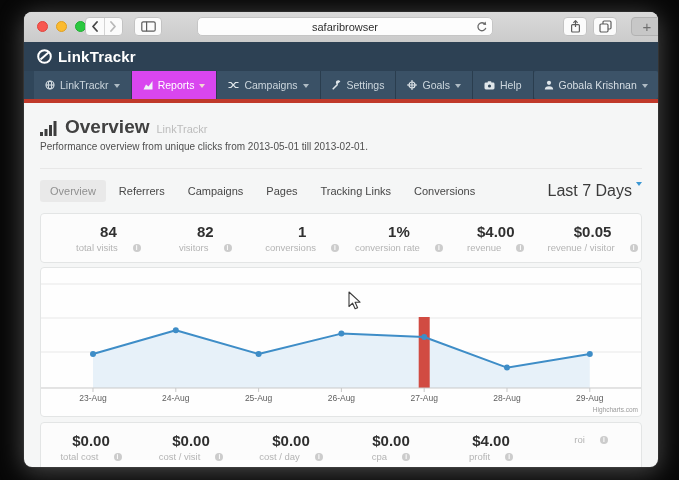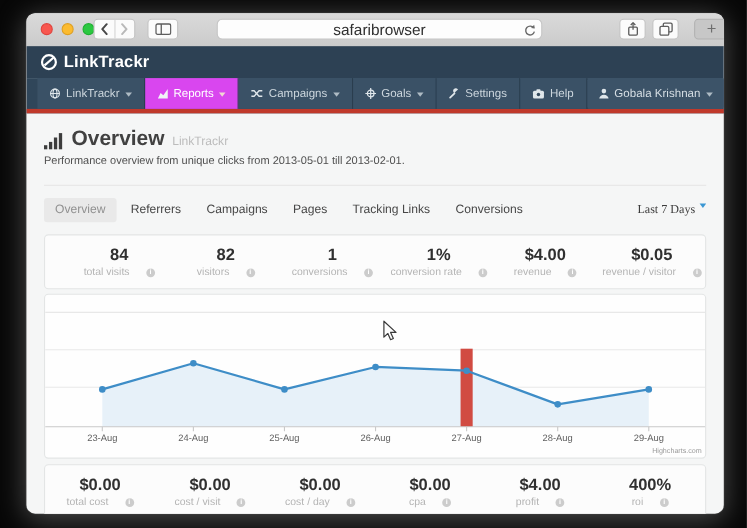--- a/index.html
+++ b/index.html
@@ -30,21 +30,21 @@
     position:absolute;top:5px;height:19px;background:#fbfbfb;border:1px solid #c3c3c3;
     border-radius:4px;box-sizing:border-box;display:flex;align-items:center;justify-content:center;
   }
   .navgroup{left:61px;width:38px;}
   .navgroup .seg{width:18px;height:100%;display:flex;align-items:center;justify-content:center;}
   .sidebar-btn{left:110px;width:28px;}
   .urlfield{
     position:absolute;left:173px;top:5px;width:296px;height:19px;background:#fdfdfd;
     border:1px solid #c6c6c6;border-radius:5px;box-sizing:border-box;
     display:flex;align-items:center;justify-content:center;
-    font-size:14px;color:#2f2f2f;
+    font-size:11px;color:#2f2f2f;
   }
   .urlfield .reload{position:absolute;right:5px;top:3px;}
   .share-btn{left:539px;width:24px;}
   .tabs-btn{left:569px;width:24px;}
   .plus-btn{left:607px;width:32px;background:#c7c7c7;border-color:#b2b2b2;color:#6e6e6e;font-size:15px;}
   
   .site-header{
     position:absolute;left:0;top:30px;width:100%;height:29px;background:#2d4154;
     display:flex;align-items:center;padding-left:12px;box-sizing:border-box;
   }
@@ -70,21 +70,21 @@
   .page-head{position:absolute;left:16px;top:104px;width:602px;}
   .page-title-row{display:flex;align-items:baseline;gap:7px;}
   .page-title{font-size:19px;color:#414141;font-weight:600;}
   .page-title-suffix{font-size:11px;color:#bcbcbc;}
   .page-subtitle{font-size:10px;color:#4f4f4f;margin-top:3px;}
   .head-rule{position:absolute;left:16px;top:156px;width:602px;height:1px;background:#e7e7e7;}
   
   .tabs-row{position:absolute;left:16px;top:168px;width:602px;height:22px;display:flex;align-items:center;}
   .tab{font-size:11px;color:#474747;padding:5px 10px;border-radius:3px;cursor:default;white-space:nowrap;}
   .tab.active{background:#e9e9e9;color:#909090;}
-  .range-selector{margin-left:auto;font-size:11px;color:#3b3b3b;display:flex;gap:4px;cursor:default;font-family:Liberation Serif, serif;}
+  .range-selector{margin-left:auto;font-size:16px;color:#3b3b3b;display:flex;gap:4px;cursor:default;}
   .range-selector .caret{width:0;height:0;border-left:3.5px solid transparent;border-right:3.5px solid transparent;border-top:4px solid #3b97d3;}
   
   .card{position:absolute;left:16px;width:602px;background:#fcfcfc;border:1px solid #e3e5e5;border-radius:4px;box-sizing:border-box;}
   .stats-card{top:201px;height:50px;display:flex;align-items:center;padding-left:19px;}
   .bottom-card{top:410px;height:62px;display:flex;align-items:flex-start;padding-top:9px;}
   .stat-col{flex:1;text-align:center;}
   .stat-value{font-size:15px;font-weight:600;color:#303030;line-height:17px;}
   .stat-label{font-size:9.5px;color:#b4b4b4;margin-top:2px;display:flex;justify-content:center;align-items:center;gap:15px;}
   .info-dot{display:inline-block;width:8px;height:8px;border-radius:50%;background:#cccccc;color:#fff;font-size:6.5px;line-height:8px;text-align:center;font-weight:bold;}
   
@@ -186,36 +186,36 @@
             <path d="M0.5,2.5 h2.5 l4.5,5 h3" fill="none" stroke="#dfe6ea" stroke-width="1.2"></path>
             <path d="M0.5,7.5 h2.5 l4.5,-5 h3" fill="none" stroke="#dfe6ea" stroke-width="1.2"></path>
           </svg>
         </span>
         <span>Campaigns</span>
         <span class="caret"></span>
       </div>
       <div class="nav-item">
         <span style="display: flex;">
           <svg width="10" height="10" viewBox="0 0 10 10">
+            <path d="M1.2,8.8 L5.2,4.8" stroke="#dfe6ea" stroke-width="1.6" stroke-linecap="round"></path>
+            <path d="M5,4.6 a2.4,2.4 0 1 1 3.4,-3.2 l-1.8,1.6 z" fill="#dfe6ea"></path>
+          </svg>
+        </span>
+        <span>Settings</span>
+      </div>
+      <div class="nav-item">
+        <span style="display: flex;">
+          <svg width="10" height="10" viewBox="0 0 10 10">
             <circle cx="5" cy="5" r="3" fill="none" stroke="#dfe6ea" stroke-width="1.2"></circle>
             <line x1="5" y1="0" x2="5" y2="10" stroke="#dfe6ea" stroke-width="1.1"></line>
             <line x1="0" y1="5" x2="10" y2="5" stroke="#dfe6ea" stroke-width="1.1"></line>
           </svg>
         </span>
         <span>Goals</span>
         <span class="caret"></span>
-      </div>
-      <div class="nav-item">
-        <span style="display: flex;">
-          <svg width="10" height="10" viewBox="0 0 10 10">
-            <path d="M1.2,8.8 L5.2,4.8" stroke="#dfe6ea" stroke-width="1.6" stroke-linecap="round"></path>
-            <path d="M5,4.6 a2.4,2.4 0 1 1 3.4,-3.2 l-1.8,1.6 z" fill="#dfe6ea"></path>
-          </svg>
-        </span>
-        <span>Settings</span>
       </div>
       <div class="nav-item">
         <span style="display: flex;">
           <svg width="11" height="9" viewBox="0 0 11 9">
             <rect x="0.5" y="1.5" width="10" height="7" rx="1.4" fill="#dfe6ea"></rect>
             <rect x="3.6" y="0.2" width="3.8" height="2" rx="0.8" fill="#dfe6ea"></rect>
             <circle cx="5.5" cy="5" r="1.6" fill="#33495c"></circle>
           </svg>
         </span>
         <span>Help</span>
@@ -371,21 +371,20 @@
         </div>
       </div>
       <div class="stat-col">
         <div class="stat-value">$4.00</div>
         <div class="stat-label">
           <span>profit</span>
           <span class="info-dot">i</span>
         </div>
       </div>
       <div class="stat-col">
-        <div class="stat-value">400%</div>
         <div class="stat-label">
           <span>roi</span>
           <span class="info-dot">i</span>
         </div>
       </div>
     </div>
 
 </div>
 
 <svg class="cursor" width="13" height="19" viewBox="0 0 13 19">

